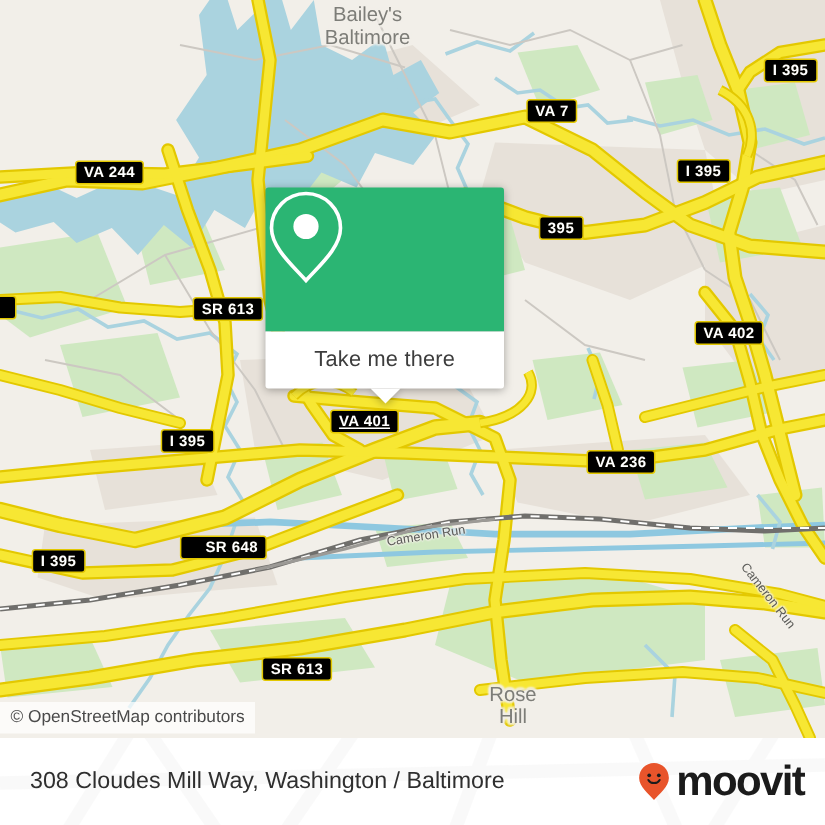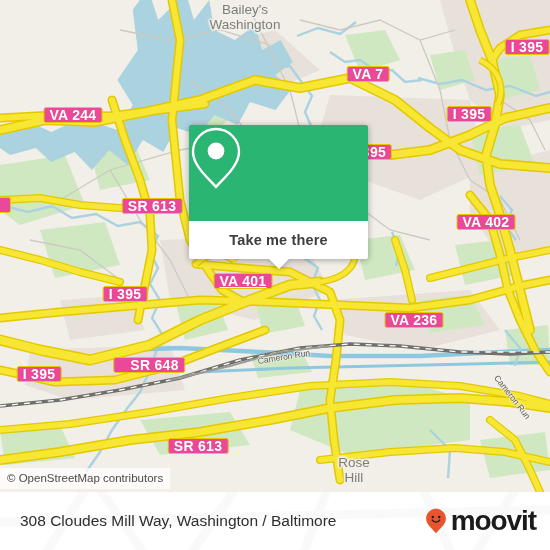--- a/index.html
+++ b/index.html
@@ -10,25 +10,25 @@
   }
   #app{position:relative;width:550px;height:550px;overflow:hidden;background:#f2efe9;}
 
   
   #map{position:absolute;left:0;top:0;width:550px;height:492px;overflow:hidden;background:#f2efe9;}
   #map svg{position:absolute;left:0;top:0;}
 
   
   .shield{
     position:absolute;
-    background:#ec4899;
+    background:#000000;
     border:1.4px solid #e3c800;
     border-radius:2.5px;
     color:#ffffff;
-    font-size:14px;
+    font-size:10px;
     font-weight:bold;
     letter-spacing:.3px;
     line-height:15px;
     height:16px;
     padding:0 5px;
     white-space:nowrap;
     text-align:center;
     transform:translate(-50%,-50%);
     text-shadow:0 0 1px rgba(120,100,0,.25);
     box-sizing:border-box;
@@ -55,23 +55,22 @@
     transform-origin:0 0;
     color:#5b5b58;
     font-size:8.5px;
     white-space:nowrap;
     text-shadow:1px 0 1px #f2efe9,-1px 0 1px #f2efe9,0 1px 1px #f2efe9,0 -1px 1px #f2efe9;
     pointer-events:none;
   }
 
   
   #popup{
-    position:absolute;left:189px;top:125px;width:179px;
+    position:absolute;left:177px;top:125px;width:159px;
     filter:drop-shadow(0 1px 3px rgba(0,0,0,.33));
-    font-weight:bold;
   }
   #popup-head{
     background:#2bb573;height:96px;
     border-radius:2px 2px 0 0;
     display:flex;align-items:center;justify-content:center;
   }
   #popup-body{
     background:#ffffff;height:38px;
     display:flex;align-items:center;justify-content:center;
     position:relative;
@@ -287,38 +286,38 @@
           <path d="M0,406 L60,400 L120,390 L180,378 L240,360 L300,348 L350,344
                    L400,346 L460,352 L510,354 L550,352" fill="none" stroke="#706f6c" stroke-width="3.4"></path>
           <path d="M0,406 L60,400 L120,390 L180,378 L240,360 L300,348 L350,344
                    L400,346 L460,352 L510,352 L550,352" fill="none" stroke="#ffffff" stroke-width="1.3" stroke-dasharray="6 6"></path>
           <path d="M170,380 L230,366 L280,352 L330,346" fill="none" stroke="#9c9a96" stroke-width="2"></path>
         </g>
       </g>
     </svg>
 
     <div class="place" style="left:245px;top:17px;">Bailey's
-Washington</div>
-    <div class="place" style="left:354px;top:470px;">Rose
+Baltimore</div>
+    <div class="place" style="left:342px;top:470px;">Rose
 Hill</div>
 
     <div class="water-label" style="left:257px;top:356px;transform:rotate(-9deg);">Cameron Run</div>
     <div class="water-label" style="left:500px;top:373px;transform:rotate(52deg);">Cameron Run</div>
 
     <div class="shield" style="left:527px;top:47px;">I 395</div>
     <div class="shield" style="left:368px;top:74px;">VA 7</div>
     <div class="shield" style="left:469px;top:114px;">I 395</div>
     <div class="shield" style="left:73px;top:115px;">VA 244</div>
     <div class="shield" style="left:374px;top:152px;">395</div>
     <div class="shield" style="left:152px;top:206px;">SR 613</div>
     <div class="shield" style="left:4px;top:205px;width:14px;padding:0;"></div>
     <div class="shield" style="left:486px;top:222px;">VA 402</div>
     <div class="shield" style="left:243px;top:281px;text-decoration:underline;">VA 401</div>
     <div class="shield" style="left:125px;top:294px;">I 395</div>
-    <div class="shield" style="left:414px;top:320px;">VA 236</div>
+    <div class="shield" style="left:414px;top:308px;">VA 236</div>
     <div class="shield" style="left:149px;top:365px;padding-left:16px;">SR 648</div>
     <div class="shield" style="left:39px;top:374px;">I 395</div>
     <div class="shield" style="left:198px;top:446px;">SR 613</div>
 
     <div id="popup">
       <div id="popup-head">
         <span>
           <svg width="54" height="66" viewBox="0 0 54 66">
             <path d="M27 4 C14.3 4 4 14.3 4 27 C4 40 18 52 27 62 C36 52 50 40 50 27 C50 14.3 39.7 4 27 4 Z" fill="none" stroke="#ffffff" stroke-width="2.4"></path>
             <circle cx="27" cy="26" r="8.4" fill="#ffffff"></circle>

